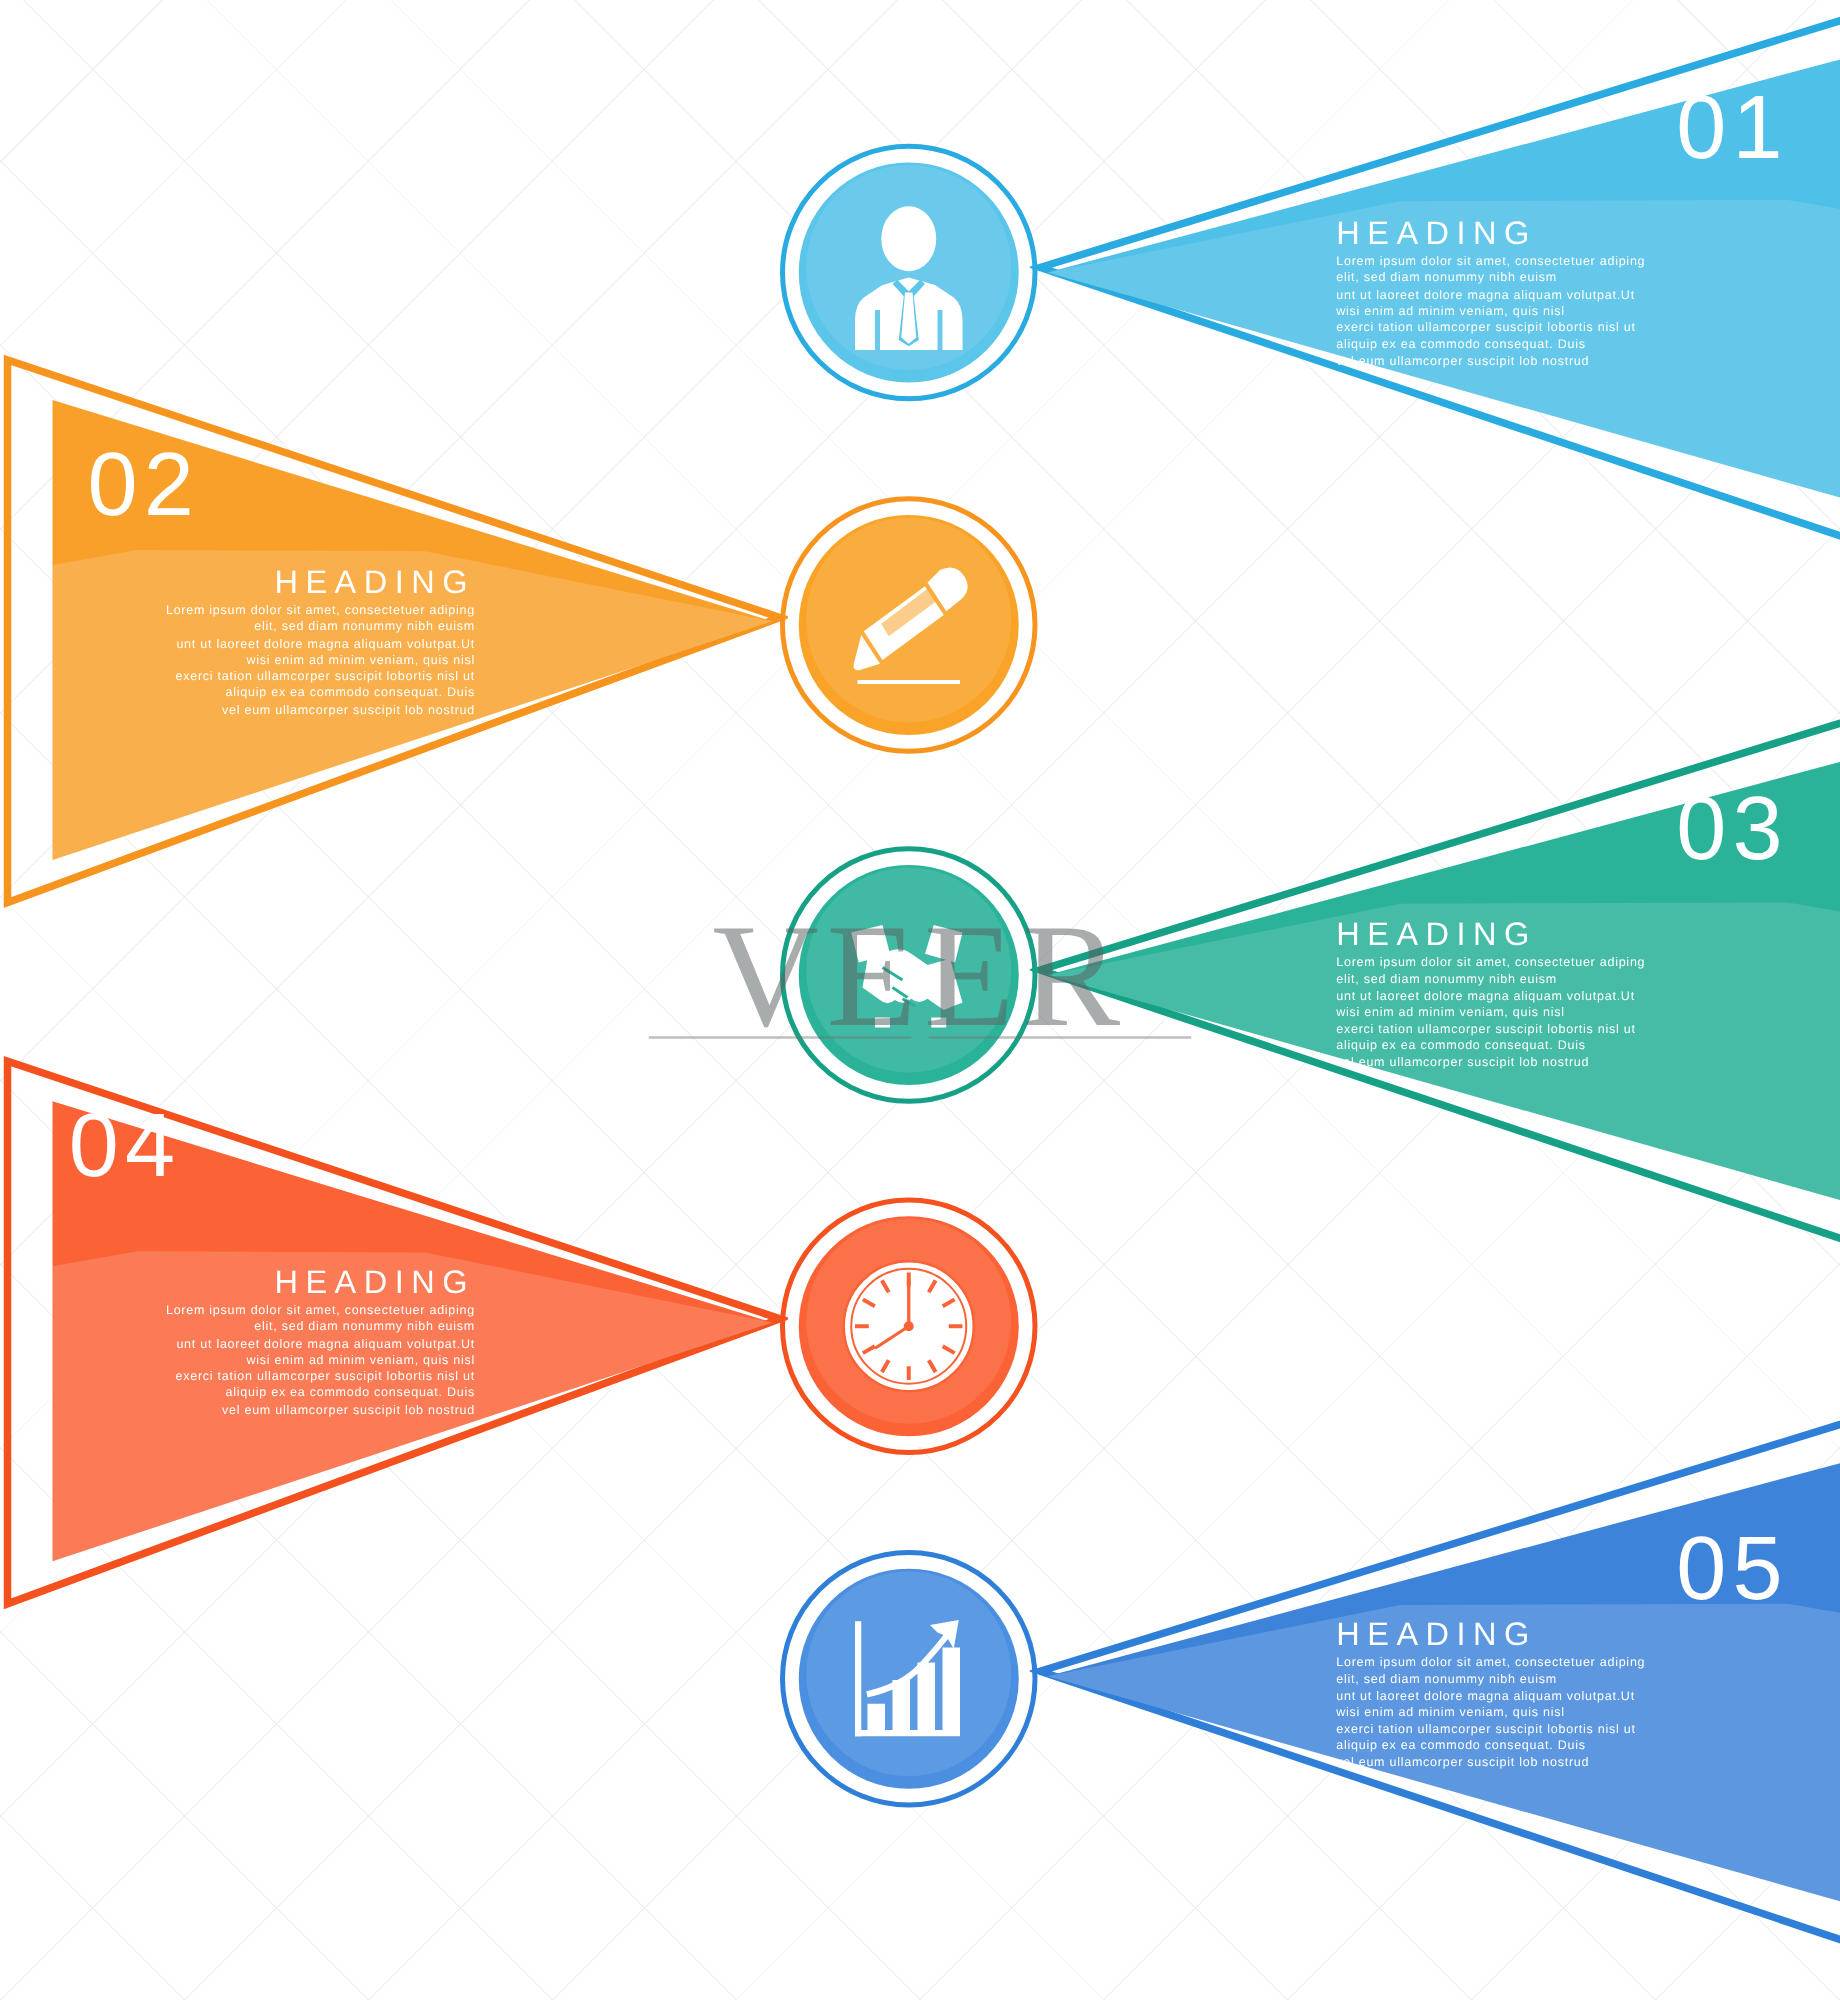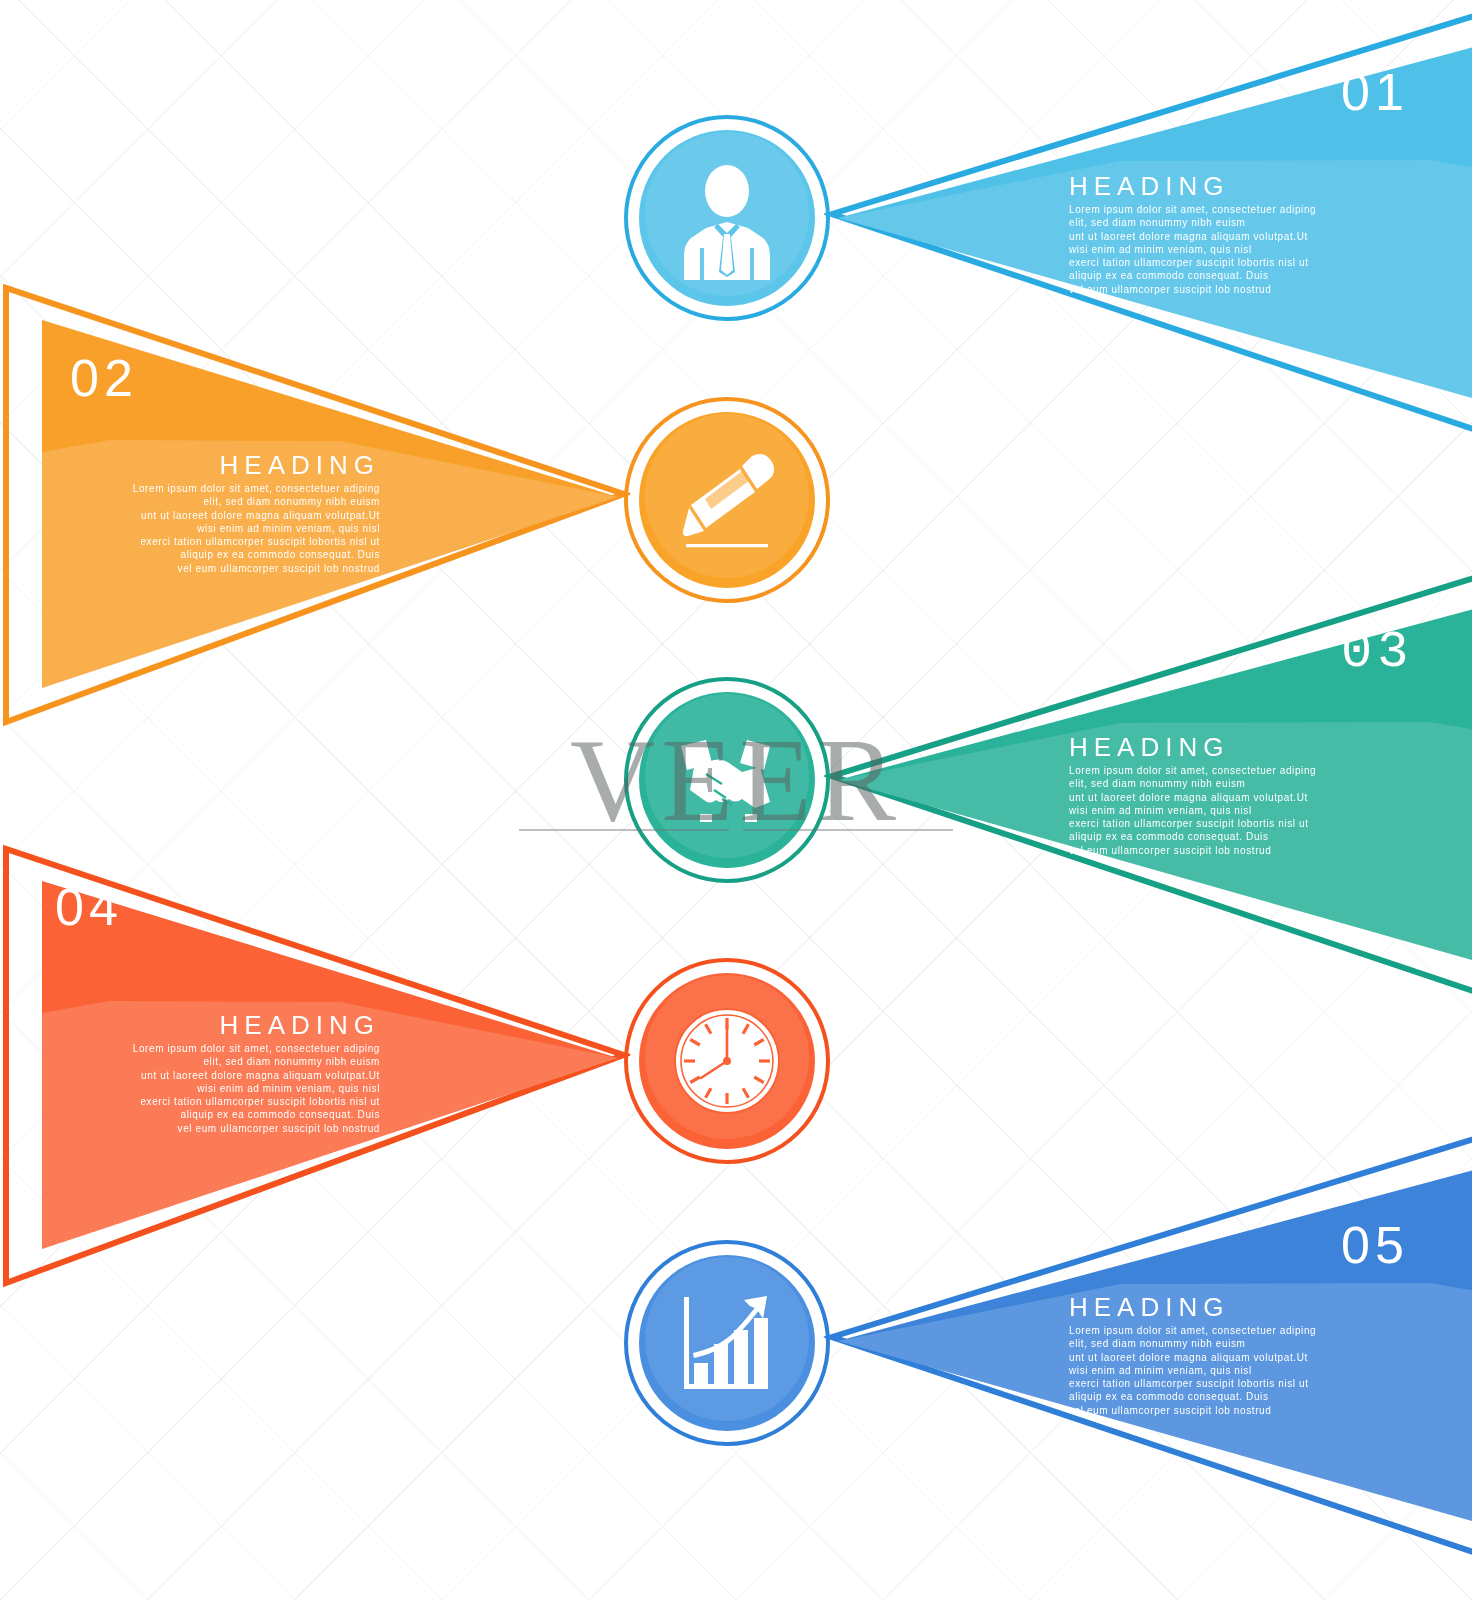--- a/index.html
+++ b/index.html
@@ -14,21 +14,21 @@
     position:absolute;left:0;top:0;width:1472px;height:1600px;
     background-color:#ffffff;
     background-image:
       repeating-linear-gradient(45deg, rgba(228,231,236,0.55) 0 1px, rgba(0,0,0,0) 1px 104px),
       repeating-linear-gradient(-45deg, rgba(228,231,236,0.55) 0 1px, rgba(0,0,0,0) 1px 104px);
     background-position:0 0, 0 0;
   }
   .layer{position:absolute;left:0;top:0;width:1472px;height:1600px;}
   .txtblock{position:absolute;pointer-events:none;}
   .num{
-    font-size:52px;font-weight:300;color:#ffffff;letter-spacing:5px;
+    font-size:72px;font-weight:300;color:#ffffff;letter-spacing:5px;
     line-height:1;
   }
   .heading{
     font-size:26px;font-weight:300;color:#ffffff;letter-spacing:6px;
     line-height:1;
   }
   .body{
     font-size:10px;font-weight:400;color:#ffffff;letter-spacing:0.6px;
     line-height:1.33;white-space:pre-line;
   }
@@ -201,21 +201,21 @@
   <div class="txtblock num left-al" style="left:70px;top:352px;">02</div>
   <div class="txtblock heading right-al" style="left:44px;top:452px;width:336px;">HEADING</div>
   <div class="txtblock body right-al" style="left:44px;top:482px;width:336px;">Lorem ipsum dolor sit amet, consectetuer adiping
 elit, sed diam nonummy nibh euism
 unt ut laoreet dolore magna aliquam volutpat.Ut
 wisi enim ad minim veniam, quis nisl
 exerci tation ullamcorper suscipit lobortis nisl ut
 aliquip ex ea commodo consequat. Duis
 vel eum ullamcorper suscipit lob nostrud</div>
 
-  <div class="txtblock num left-al" style="left:1341px;top:627px;font-family:Liberation Mono, monospace;">03</div>
+  <div class="txtblock num left-al" style="left:1341px;top:627px;">03</div>
   <div class="txtblock heading left-al" style="left:1069px;top:734px;">HEADING</div>
   <div class="txtblock body left-al" style="left:1069px;top:764px;width:336px;">Lorem ipsum dolor sit amet, consectetuer adiping
 elit, sed diam nonummy nibh euism
 unt ut laoreet dolore magna aliquam volutpat.Ut
 wisi enim ad minim veniam, quis nisl
 exerci tation ullamcorper suscipit lobortis nisl ut
 aliquip ex ea commodo consequat. Duis
 vel eum ullamcorper suscipit lob nostrud</div>
 
   <div class="txtblock num left-al" style="left:55px;top:881px;">04</div>

